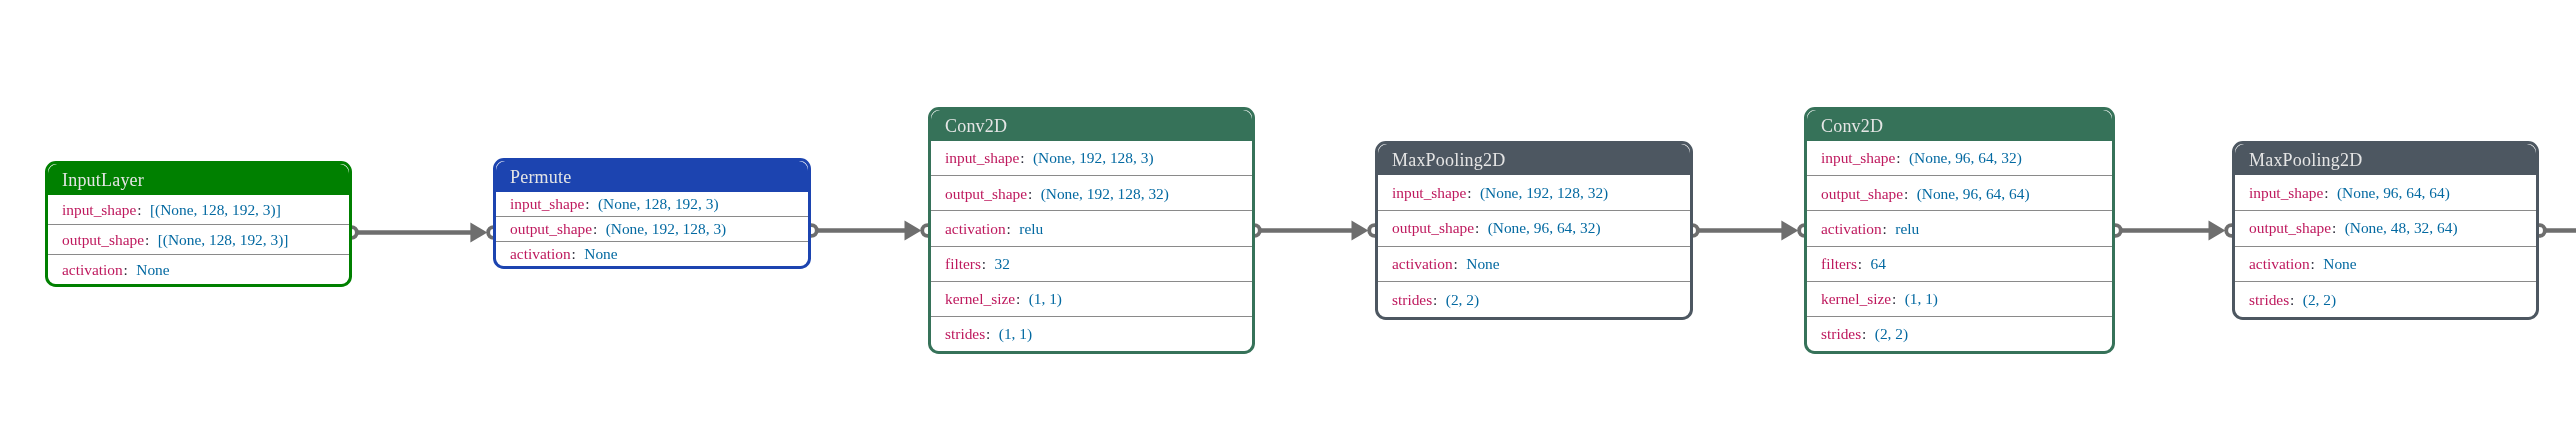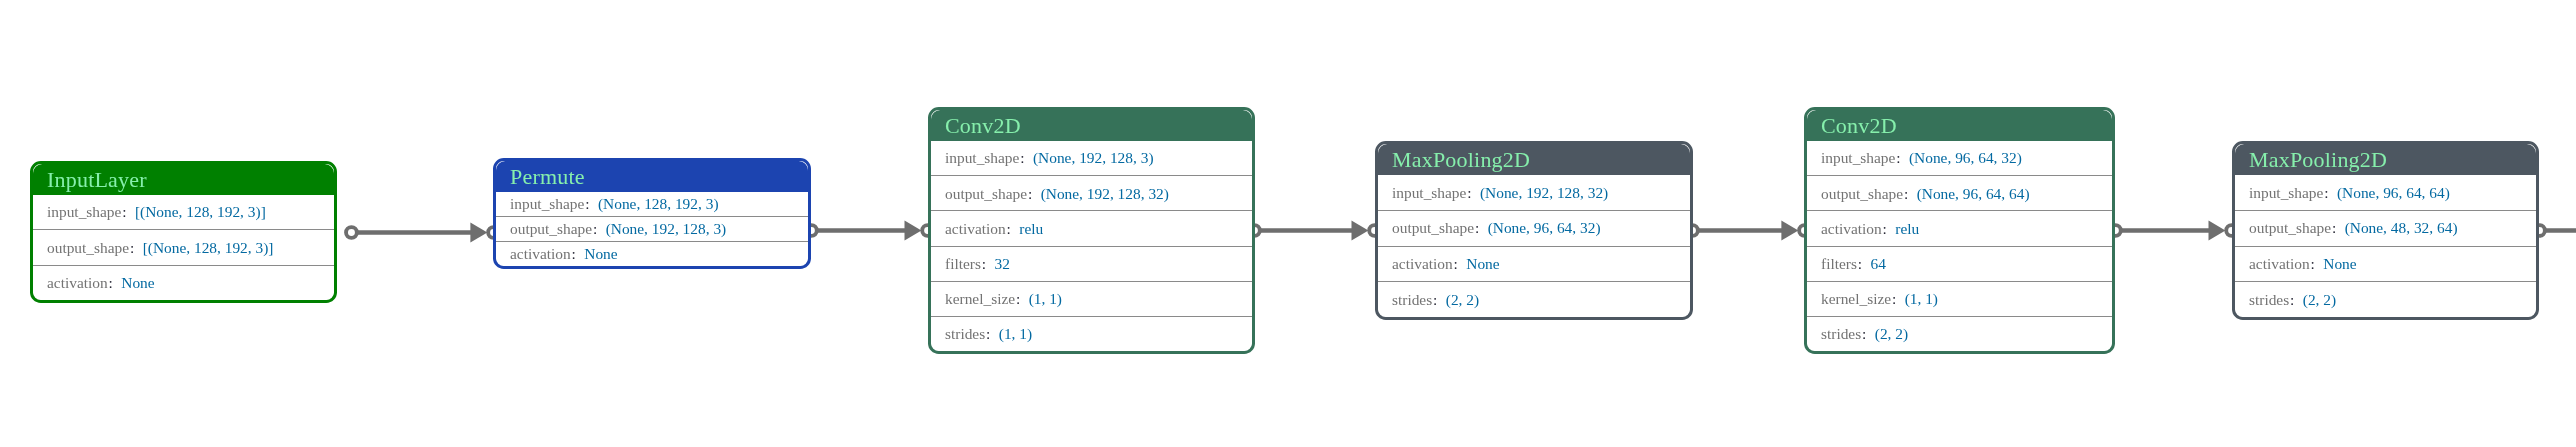--- a/index.html
+++ b/index.html
@@ -36,22 +36,22 @@
     overflow: hidden;
     display: flex;
     flex-direction: column;
   }
   .node-header {
     height: 31px;
     flex: 0 0 31px;
     display: flex;
     align-items: center;
     padding-left: 14px;
-    color: #86efac;
-    font-size: 22px;
+    color: #e5e5e5;
+    font-size: 18px;
     letter-spacing: 0.2px;
     line-height: 1;
   }
   .rows {
     flex: 1 1 auto;
     display: flex;
     flex-direction: column;
     background: #ffffff;
   }
   .row {
@@ -60,21 +60,21 @@
     align-items: center;
     padding-left: 14px;
     padding-right: 7.7px;
     border-top: 1.5px solid #8a8a8a;
     font-size: 15.4px;
     color: #1b1b2f;
     white-space: nowrap;
     line-height: 1;
   }
   .row:first-child { border-top: none; }
-  .row .key { color: #737373; }
+  .row .key { color: #be185d; }
   .row .colon { padding: 0 1.5px 0 0.8px; color: #262634; }
   .row .val { padding-left: 7px; color: #0369a1; }
 
   
   .node.green   { border: 3.1px solid #008000; }
   .node.green   .node-header { background: #008000; }
   .node.blue    { border: 3.1px solid #1c44b0; }
   .node.blue    .node-header { background: #1c44b0; }
   .node.teal    { border: 3.1px solid #367259; }
   .node.teal    .node-header { background: #367259; }
@@ -134,21 +134,21 @@
         </svg>
       </div>
       <div class="edge" style="left: 2524px; top: 215px; width: 68px; height: 31px;">
         <svg width="68" height="31" viewBox="0 0 88 40">
           <line x1="27" y1="20" x2="88" y2="20" stroke="#6e6e6e" stroke-width="6"></line>
           <circle cx="20" cy="20" r="7" fill="#ffffff" stroke="#6e6e6e" stroke-width="5"></circle>
         </svg>
       </div>
     </div>
   <div id="nodes-layer">
-      <div class="node green" style="left: 30px; top: 161px; width: 307px; height: 142px;">
+      <div class="node green" style="left: 45px; top: 161px; width: 307px; height: 126px;">
         <div class="node-inner">
           <div class="node-header">InputLayer</div>
           <div class="rows">
             <div class="row">
               <span class="key">input_shape</span>
               <span class="colon">:</span>
               <span class="val">[(None, 128, 192, 3)]</span>
             </div>
             <div class="row">
               <span class="key">output_shape</span>

